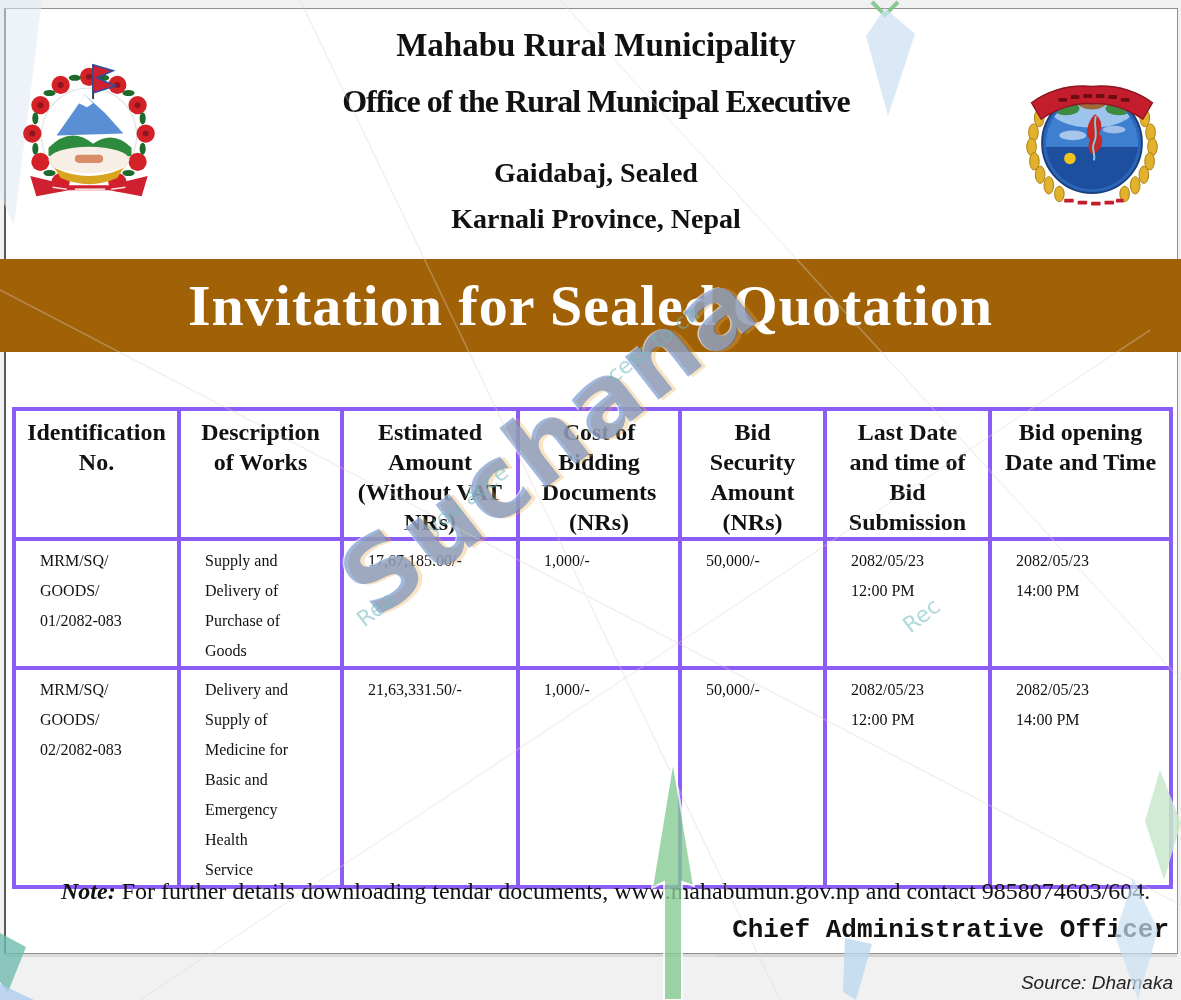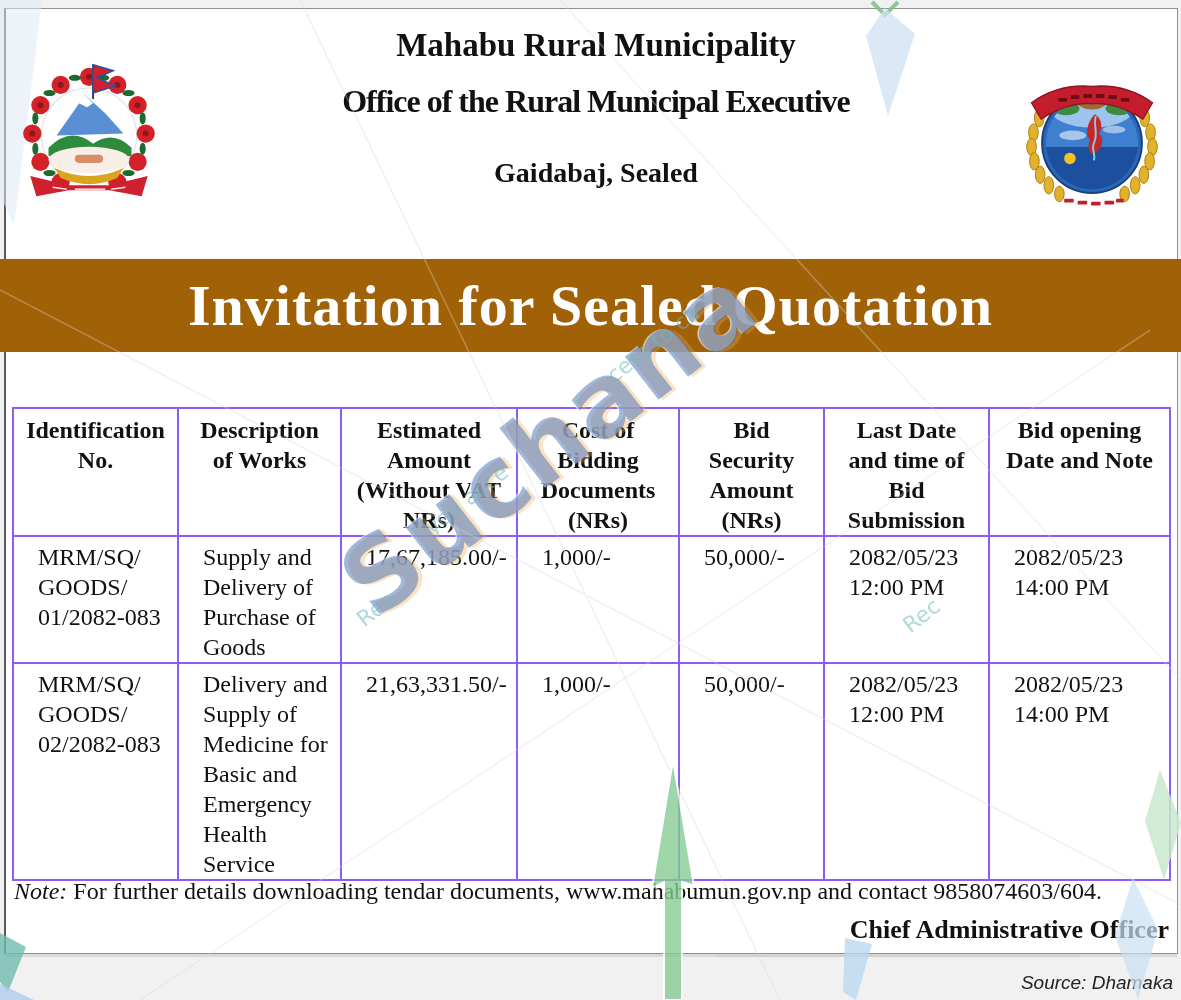--- a/index.html
+++ b/index.html
@@ -24,30 +24,30 @@
 
   .banner{position:absolute;left:0;top:252px;width:1181px;height:93px;background:#a16207;
     display:flex;align-items:center;justify-content:center;}
   .banner-title{color:#fff;font-size:58px;font-weight:bold;letter-spacing:1px;}
 
   .pub-line{position:absolute;left:0;top:357px;width:1181px;text-align:center;
     font-size:25px;font-weight:bold;}
 
   table.quote{position:absolute;left:12px;top:400px;border-collapse:collapse;
     table-layout:fixed;background:transparent;}
-  table.quote,table.quote th,table.quote td{border:2px solid #8b5cf6;}
+  table.quote,table.quote th,table.quote td{border:4px solid #8b5cf6;}
   table.quote th{font-size:24px;font-weight:bold;text-align:center;vertical-align:top;
     padding:6px 4px 0 4px;line-height:30px;white-space:pre-line;}
-  table.quote td{font-size:24px;text-align:left;vertical-align:top;
+  table.quote td{font-size:16px;text-align:left;vertical-align:top;
     padding:5px 6px 0 24px;line-height:30px;white-space:pre-line;}
   tr.hdr{height:127px;} tr.r1{height:123px;} tr.r2{height:215px;}
 
   .note-line{position:absolute;left:14px;top:871px;width:1158px;font-size:24px;white-space:nowrap;}
-  .note-label{font-weight:normal;font-style:italic;}
-  .signature{position:absolute;right:12px;top:908px;font-size:26px;font-weight:bold;text-align:right;}
+  .note-label{font-weight:bold;font-style:italic;margin-left:47px;}
+  .signature{position:absolute;right:12px;top:908px;font-size:26px;font-weight:bold;text-align:right;font-family:Liberation Mono, monospace;}
   .source-credit{position:absolute;right:8px;top:965px;font-size:19px;font-style:italic;
     font-family:"Liberation Sans","DejaVu Sans",sans-serif;color:#222;}
 
   .wm{position:absolute;left:318px;top:548px;transform:rotate(-38deg);transform-origin:0 0;
     font-family:"DejaVu Sans",sans-serif;font-weight:bold;font-size:100px;letter-spacing:2px;
     color:rgba(58,106,184,0.48);
     text-shadow:3px 3px 0 rgba(236,170,80,0.33),-1px -1px 0 rgba(255,255,255,0.65);
     white-space:nowrap;}
   .wm-frag{position:absolute;transform:rotate(-38deg);transform-origin:0 0;
     font-family:"DejaVu Sans",sans-serif;font-size:22px;color:rgba(112,186,190,0.55);white-space:nowrap;}
@@ -169,20 +169,21 @@
           <rect x="60" y="148" width="10" height="4" rx="1"></rect>
         <rect x="74" y="149" width="10" height="4" rx="1"></rect>
           <rect x="88" y="148" width="10" height="4" rx="1"></rect>
         <rect x="100" y="146" width="8" height="4" rx="1"></rect>
       </g>
     </svg>
 
     <div class="title-line t1">Mahabu Rural Municipality</div>
     <div class="title-line t2">Office of the Rural Municipal Executive</div>
     <div class="title-line t3">Gaidabaj, Sealed</div>
+    <div class="title-line t4">Karnali Province, Nepal</div>
 
     <div class="banner">
       <span class="banner-title">Invitation for Sealed Quotation</span>
     </div>
 
 
     <table class="quote">
       <colgroup>
         <col style="width:165px">
           <col style="width:163px">
@@ -208,21 +209,21 @@
 (NRs)</th>
         <th>Bid
 Security
 Amount
 (NRs)</th>
         <th>Last Date
 and time of
 Bid
 Submission</th>
         <th>Bid opening
-Date and Note</th>
+Date and Time</th>
       </tr>
       <tr class="r1">
         <td>MRM/SQ/
 GOODS/
 01/2082-083</td>
         <td>Supply and
 Delivery of
 Purchase of
 Goods</td>
         <td>17,67,185.00/-</td>

